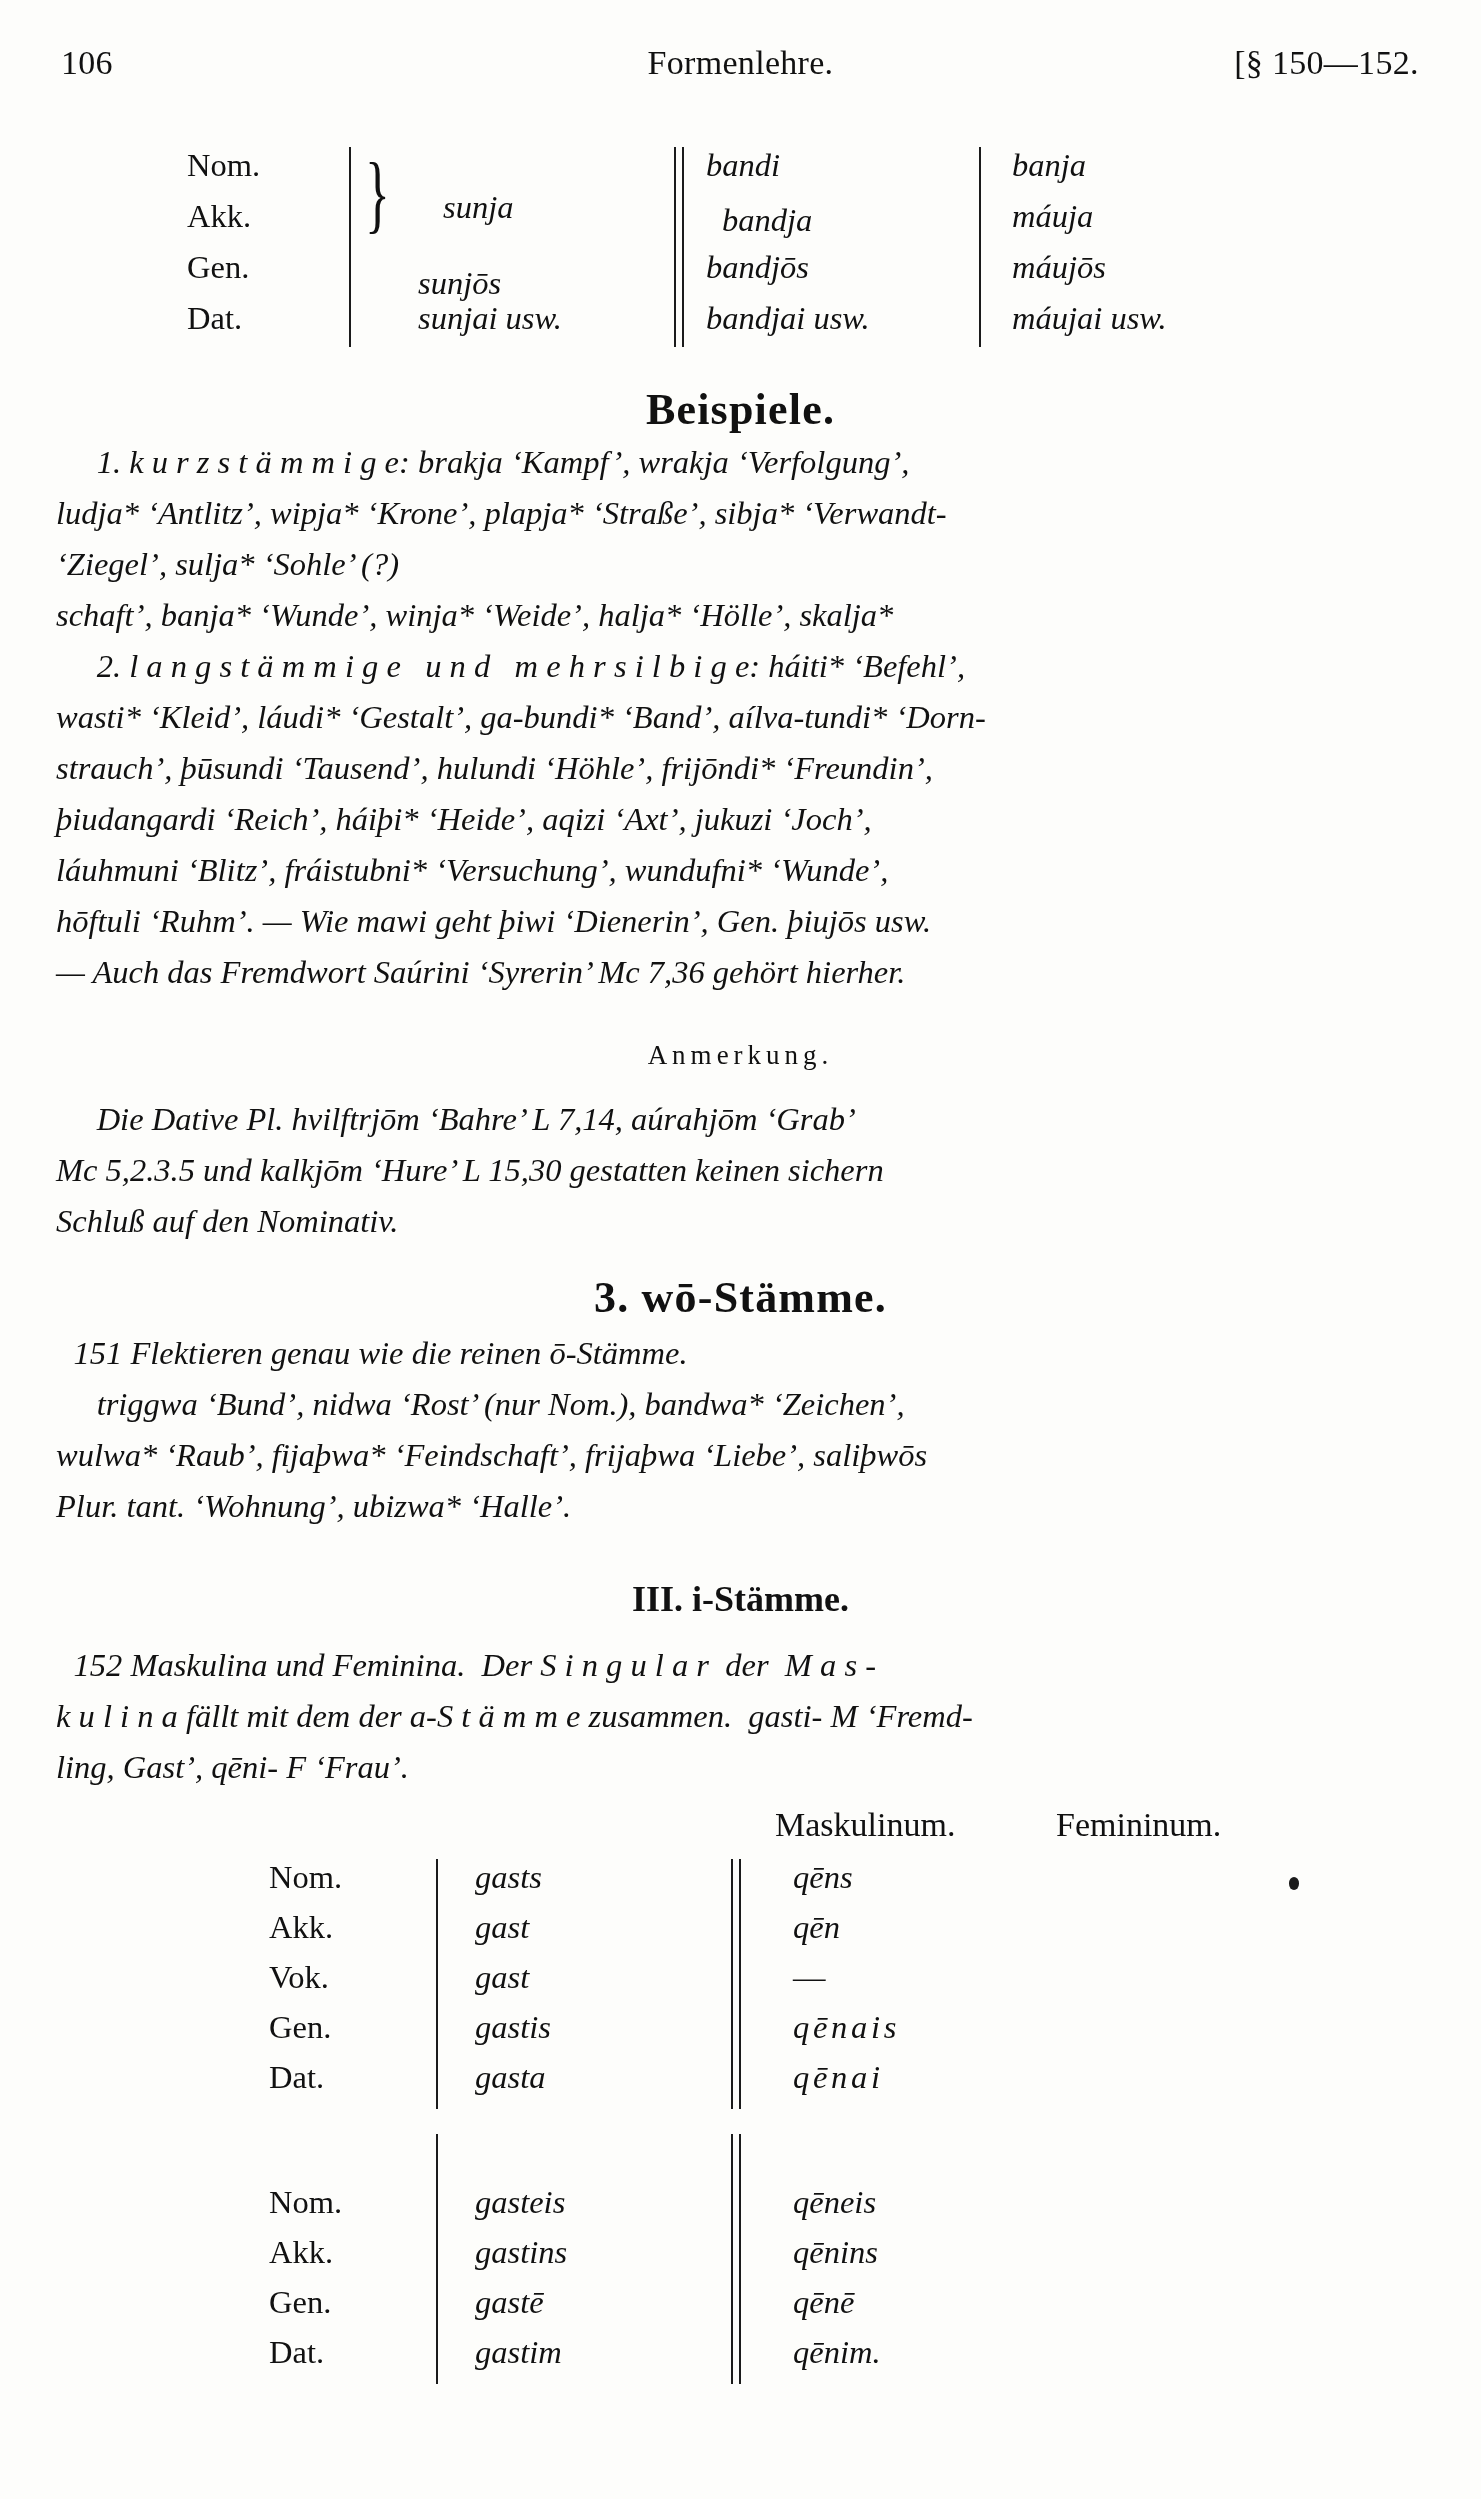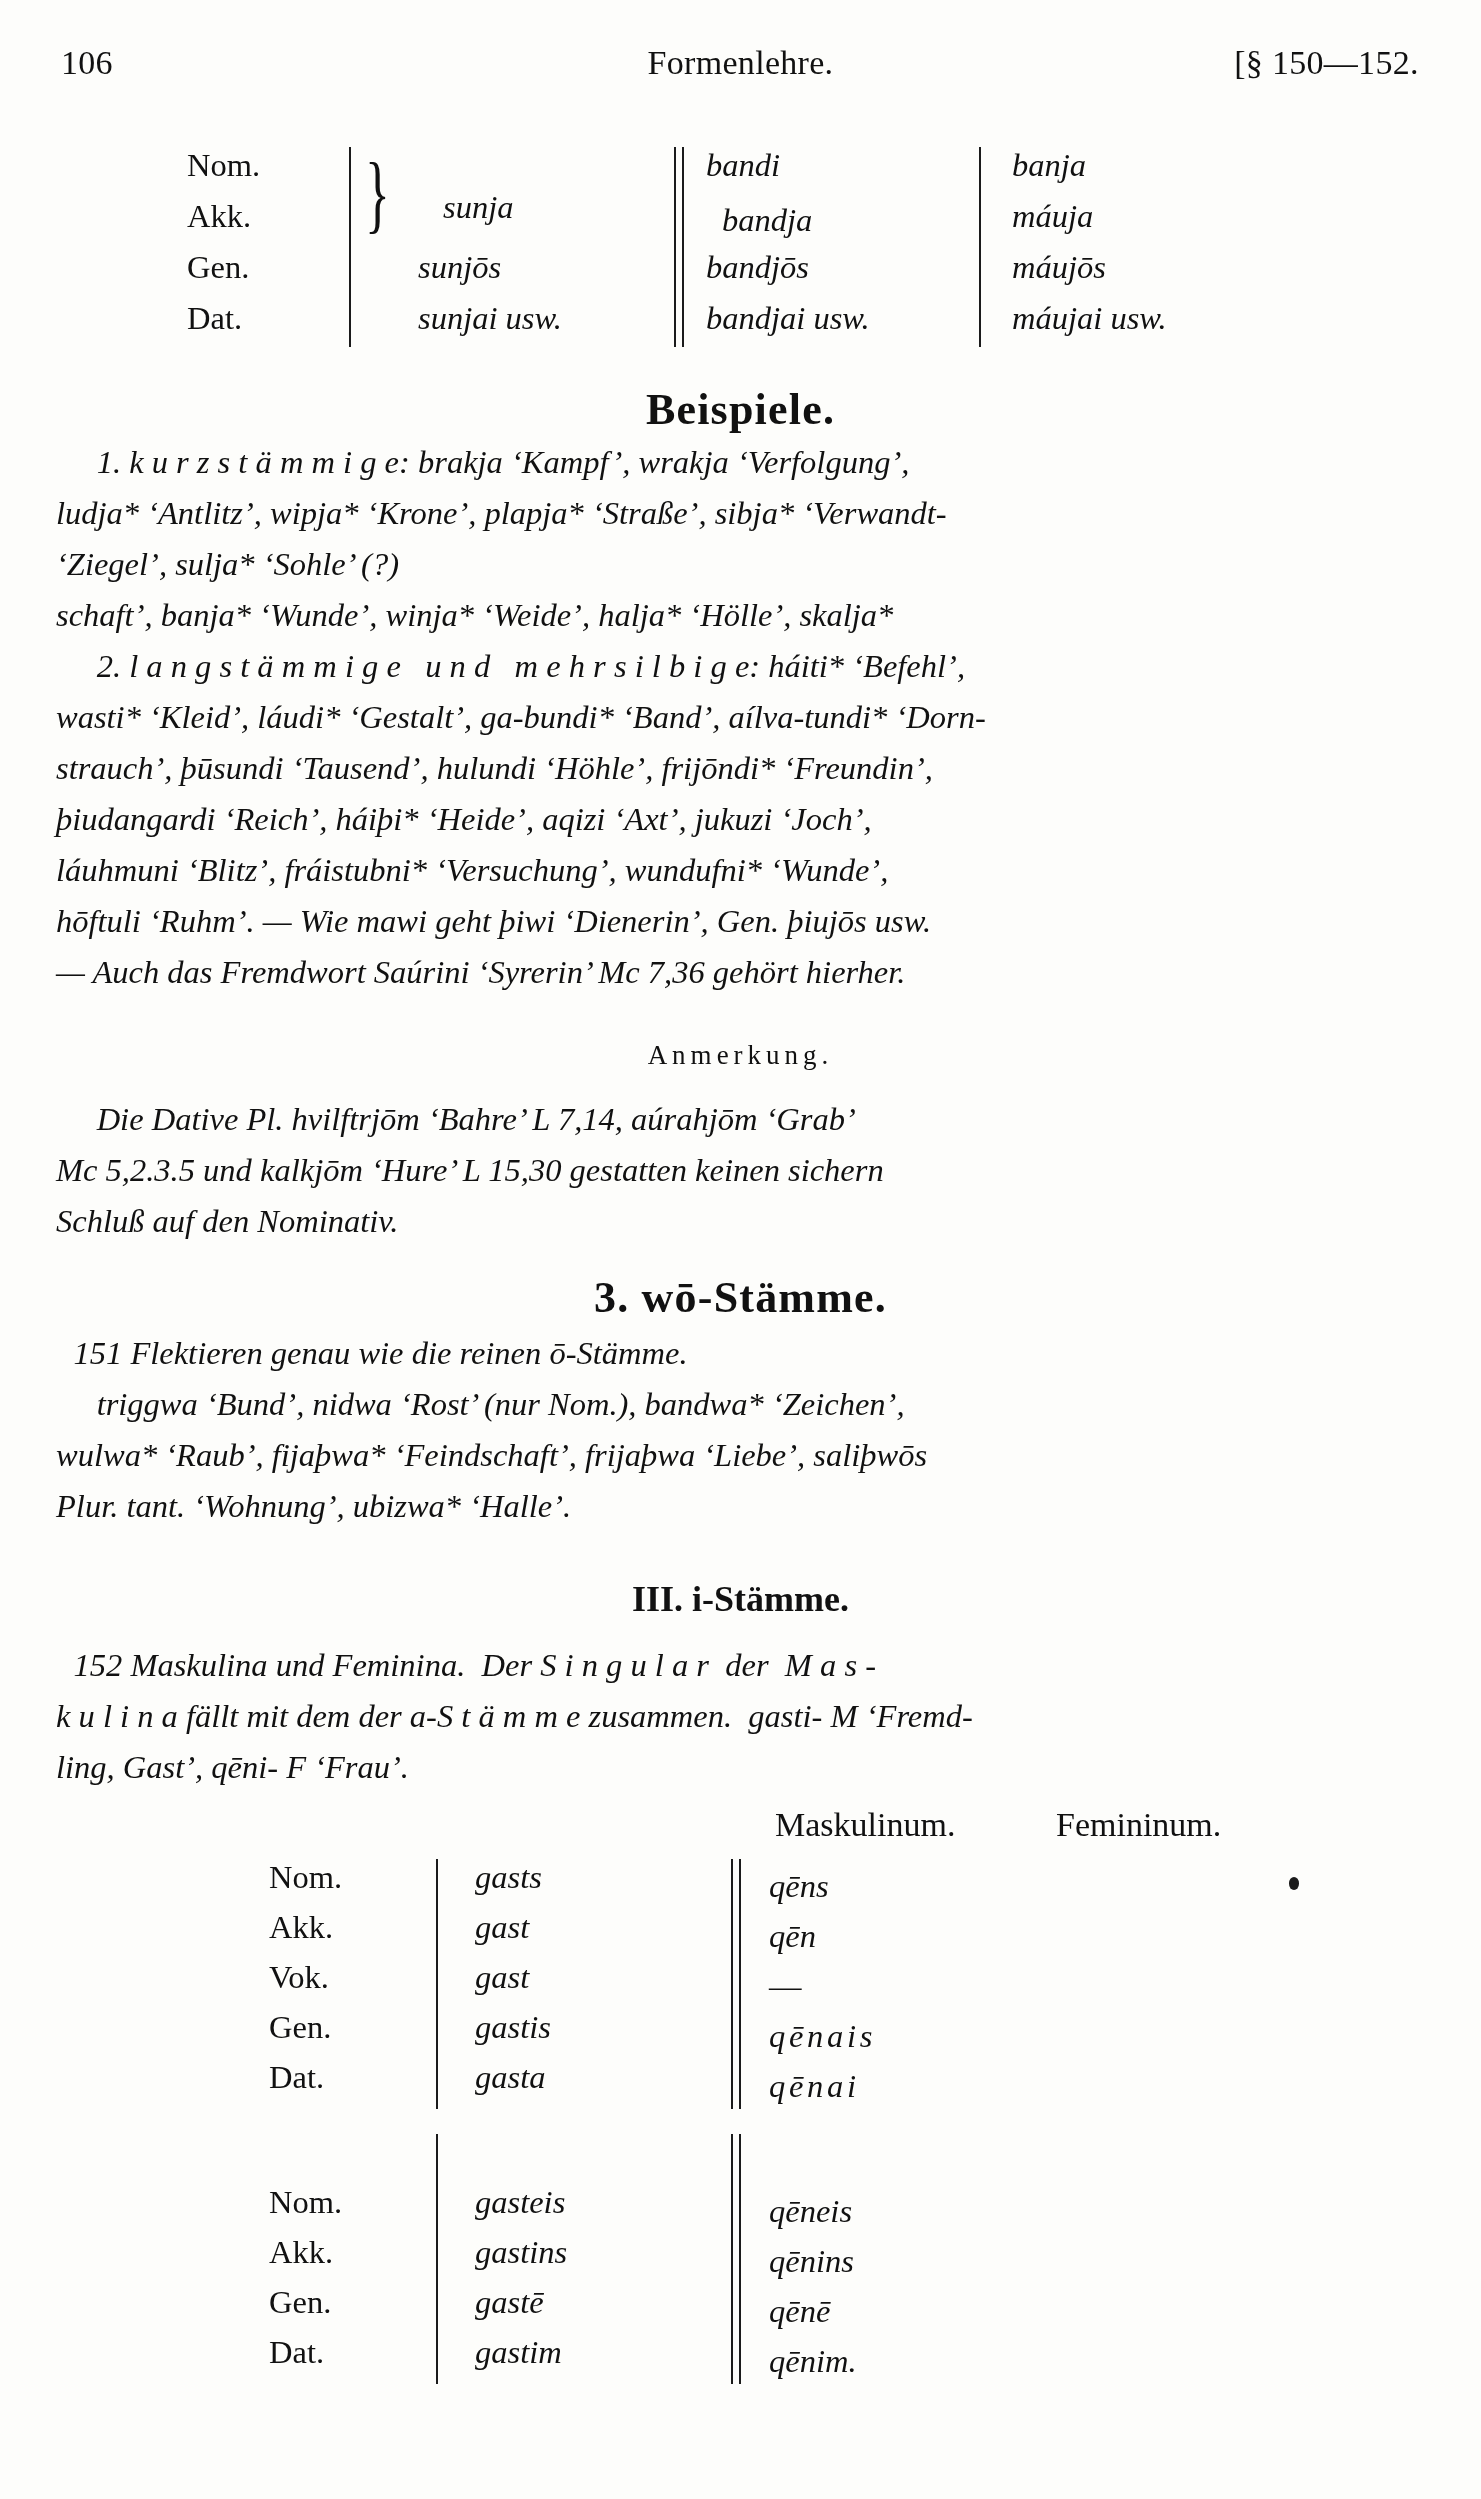--- a/index.html
+++ b/index.html
@@ -126,21 +126,21 @@
   }
   
   #tbl-i {
     left: 269px;
     top: 1859px;
     width: 937px;
     height: 550px;
   }
   #tbl-i .lbl { left: 0px; }
   #tbl-i .c1  { left: 206px; }
-  #tbl-i .c2  { left: 500px; margin-top: 9px; }
+  #tbl-i .c2  { left: 524px; }
   .tbl-head {
     position: absolute;
     font-size: 34px;
     white-space: pre;
   }
   .blot {
     position: absolute;
     width: 10px;
     height: 12.5px;
     background: #1b1b1b;
@@ -173,21 +173,21 @@
       <span class="cell c2 it" style="top:0px;">bandi</span>
       <span class="cell c3 it" style="top:0px;">banja</span>
     </div>
     <div class="row">
       <span class="cell lbl" style="top:0px;">Akk.</span>
       <span class="cell c2 it" style="top:4px;margin-left:16px;">bandja</span>
       <span class="cell c3 it" style="top:0px;">máuja</span>
     </div>
     <div class="row">
       <span class="cell lbl" style="top:0px;">Gen.</span>
-      <span class="cell c1 it" style="top:0px;">sunjōs</span>
+      <span class="cell c1 it" style="top:16px;">sunjōs</span>
       <span class="cell c2 it" style="top:0px;">bandjōs</span>
       <span class="cell c3 it" style="top:0px;">máujōs</span>
     </div>
     <div class="row">
       <span class="cell lbl" style="top:0px;">Dat.</span>
       <span class="cell c1 it" style="top:0px;">sunjai usw.</span>
       <span class="cell c2 it" style="top:0px;">bandjai usw.</span>
       <span class="cell c3 it" style="top:0px;">máujai usw.</span>
     </div>
   </div>

